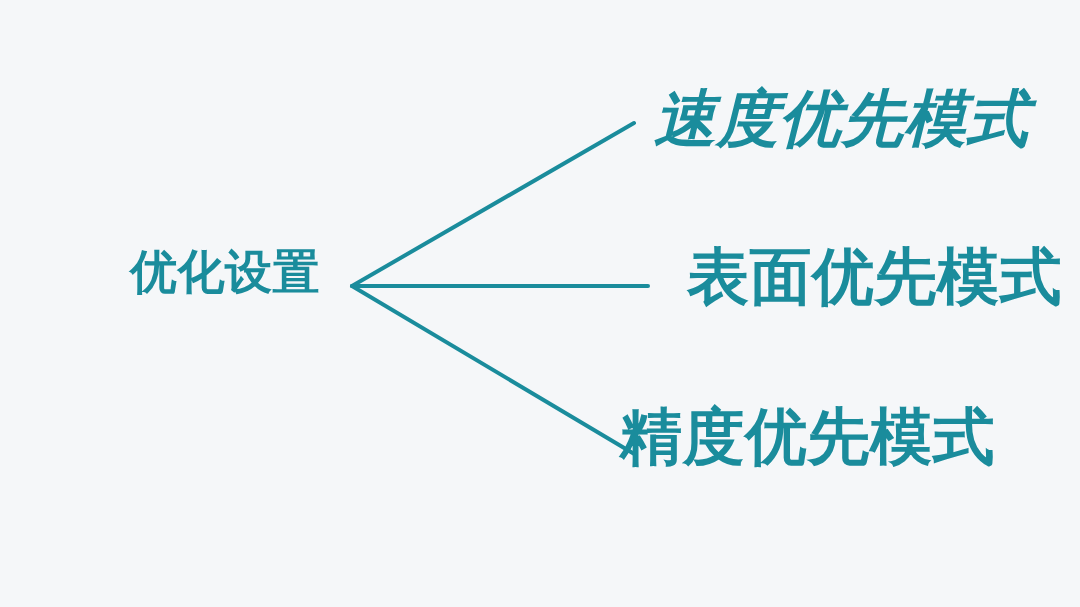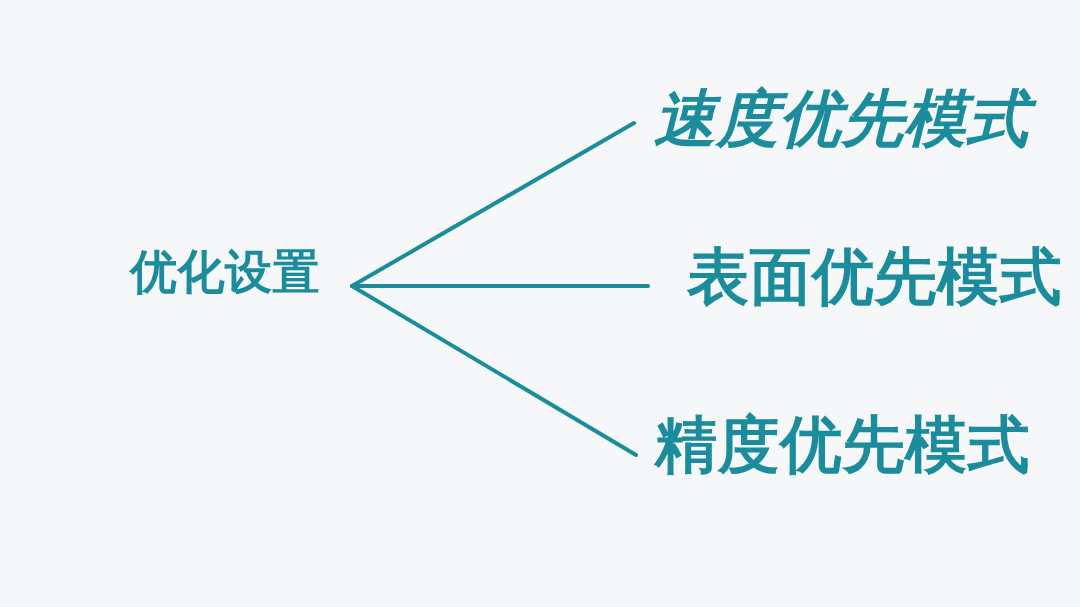--- a/index.html
+++ b/index.html
@@ -55,23 +55,22 @@
     left: 654px;
     top: 88px;
   }
 
   #branch-label-1 {
     left: 687px;
     top: 246px;
   }
 
   #branch-label-2 {
-    left: 655px;
+    left: 620px;
     top: 406px;
-    margin-top: 8px;
   }
 </style>
 </head>
 <body style="background: rgb(245, 247, 249);">
 
 <div id="diagram-canvas" style="background: rgb(245, 247, 249);">
 
   <svg id="connector-layer" viewBox="0 0 1080 607" width="1080" height="607" xmlns="http://www.w3.org/2000/svg">
     <line x1="352" y1="286" x2="634" y2="123" stroke="#1a8c9c" stroke-width="4" stroke-linecap="round"></line>
     <line x1="352" y1="286" x2="648" y2="286" stroke="#1a8c9c" stroke-width="4" stroke-linecap="round"></line>

